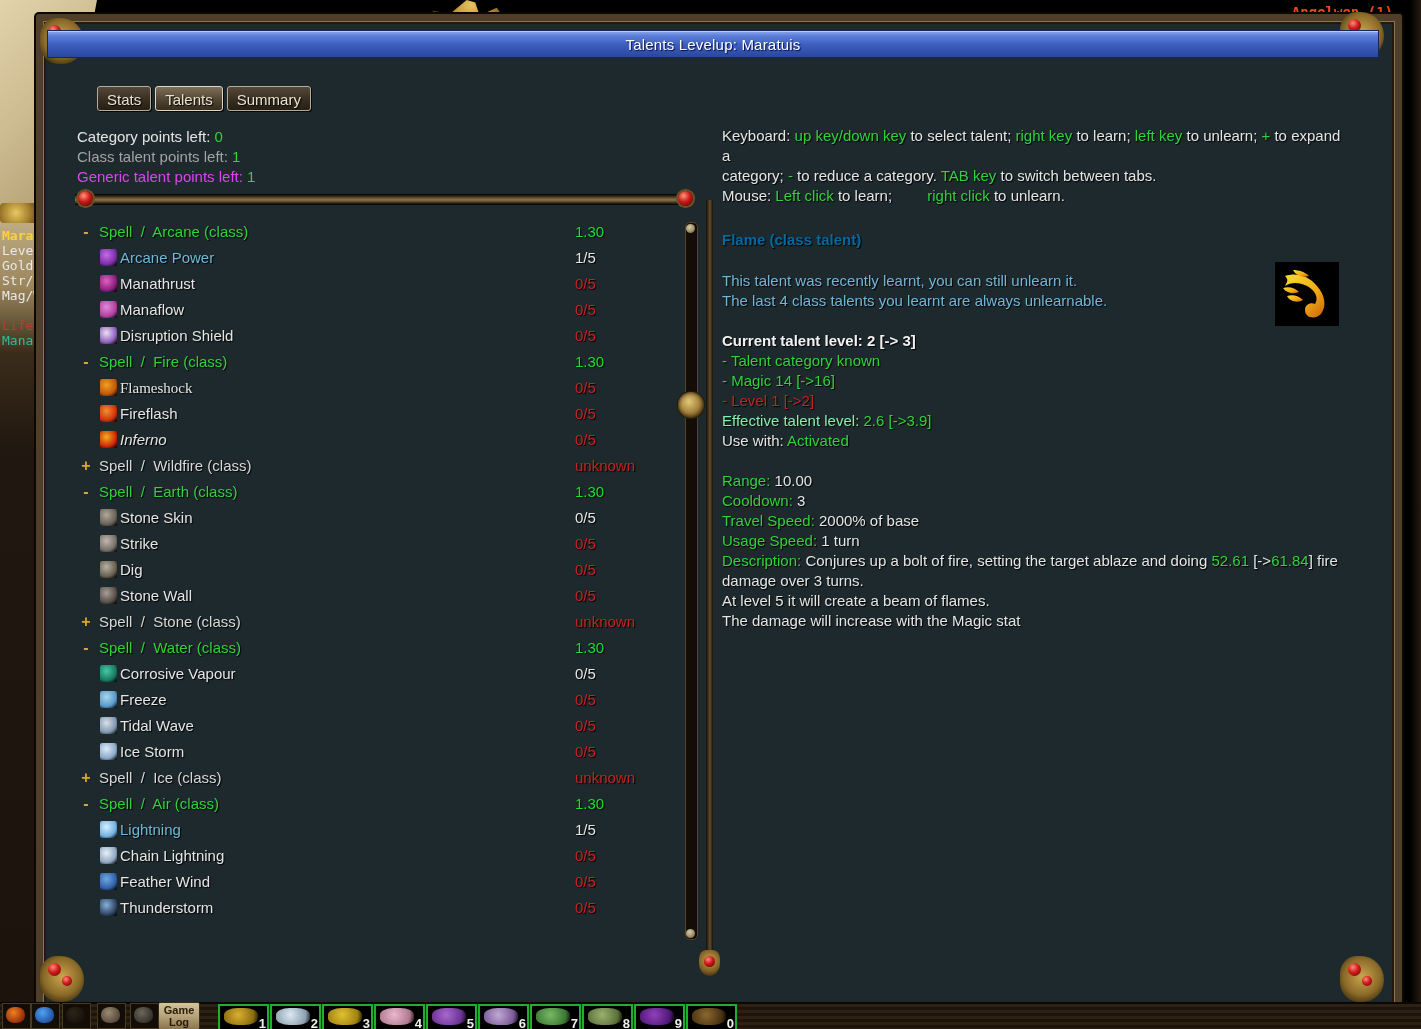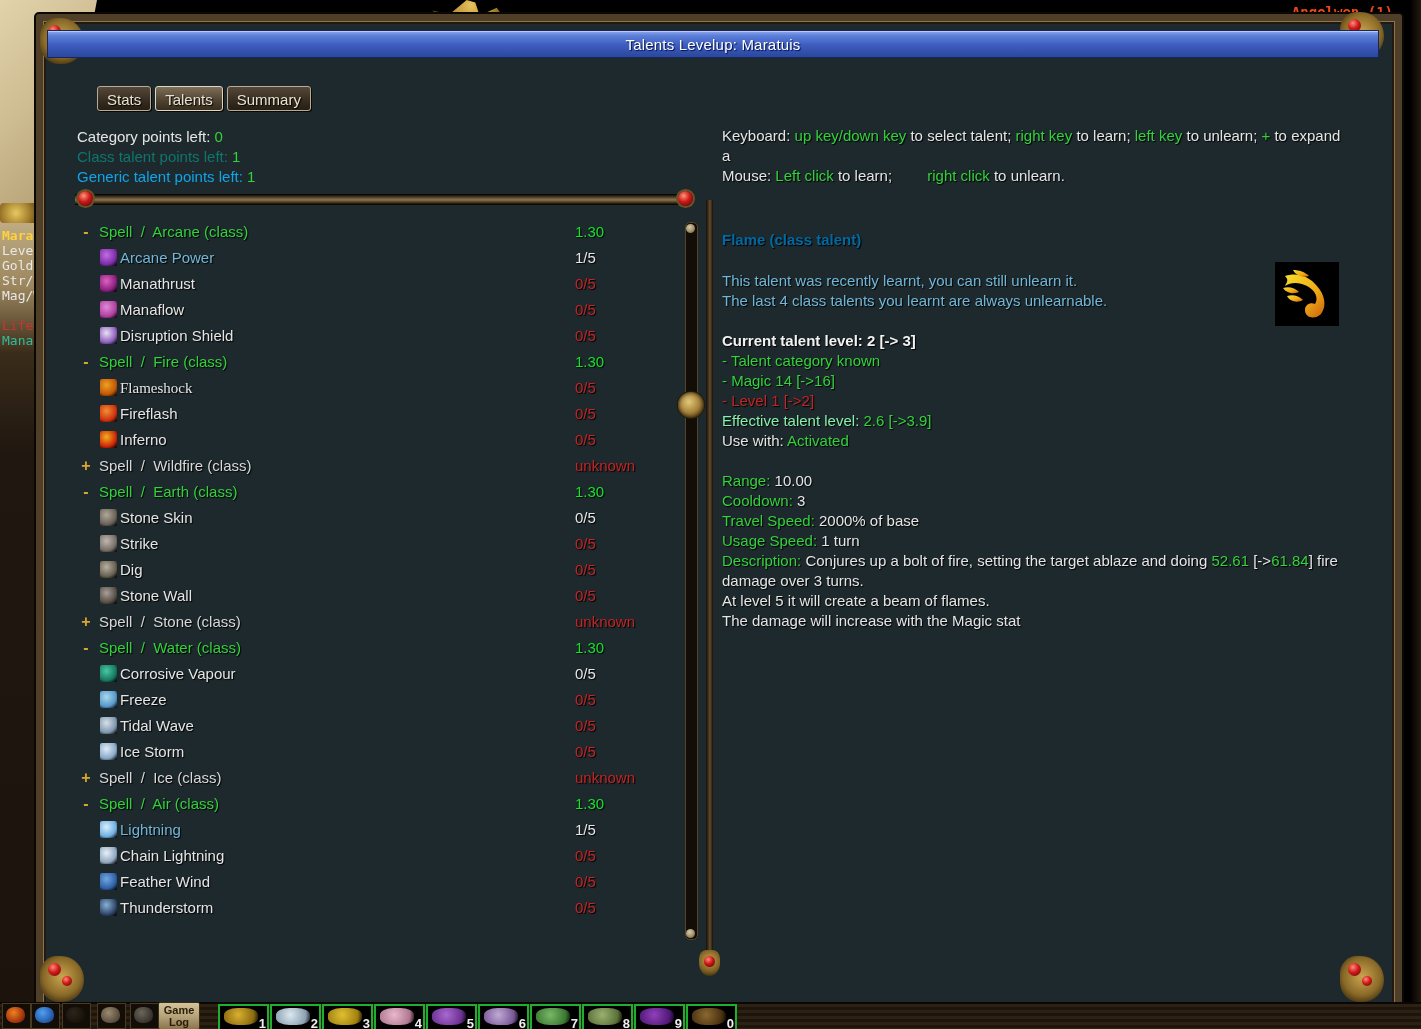--- a/index.html
+++ b/index.html
@@ -128,22 +128,22 @@
   </div>
 
   <div class="tabs" id="tabs">
       <div class="tab">Stats</div>
       <div class="tab active">Talents</div>
       <div class="tab">Summary</div>
     </div>
 
   <div class="points" id="points">
       <div class="pl"><span style="color: rgb(229, 229, 229);">Category points left: </span><span style="color: rgb(51, 210, 60);">0</span></div>
-      <div class="pl"><span style="color: #0f766e;">Class talent points left: </span><span style="color: rgb(51, 210, 60);">1</span></div>
-      <div class="pl"><span style="color: #0ea5e9; margin-top: 20px;">Generic talent points left: </span><span style="color: rgb(51, 210, 60);">1</span></div>
+      <div class="pl"><span style="color: #a3a3a3;">Class talent points left: </span><span style="color: rgb(51, 210, 60);">1</span></div>
+      <div class="pl"><span style="color: #d946ef; margin-top: 20px;">Generic talent points left: </span><span style="color: rgb(51, 210, 60);">1</span></div>
     </div>
 
   <div class="ruler"></div>
   <div class="gem" style="left:78px;top:191px;"></div>
   <div class="gem" style="left:678px;top:191px;"></div>
 
   <div class="tree" id="tree">
       <div class="trow">
         <span class="tog" style="color: rgb(217, 166, 46);">-</span>
         <span class="cname" style="color: rgb(51, 210, 60);">Spell  /  Arcane (class)</span>
@@ -179,21 +179,21 @@
         <span class="tname" style="color: rgb(229, 229, 229); font-family: Liberation Serif, serif;">Flameshock</span>
         <span class="tval" style="color: rgb(196, 36, 36);">0/5</span>
       </div>
       <div class="trow">
         <div class="ticon" style="background: radial-gradient(circle at 38% 35%, rgb(240, 144, 48) 0%, rgb(208, 48, 16) 62%, rgb(0, 0, 0) 95%);"></div>
         <span class="tname" style="color: rgb(229, 229, 229);">Fireflash</span>
         <span class="tval" style="color: rgb(196, 36, 36);">0/5</span>
       </div>
       <div class="trow">
         <div class="ticon" style="background: radial-gradient(circle at 38% 35%, rgb(240, 176, 32) 0%, rgb(208, 40, 8) 62%, rgb(0, 0, 0) 95%);"></div>
-        <span class="tname" style="color: rgb(229, 229, 229);">Inferno</span>
+        <span class="tname" style="color: rgb(229, 229, 229); font-style: italic;">Inferno</span>
         <span class="tval" style="color: rgb(196, 36, 36);">0/5</span>
       </div>
       <div class="trow">
         <span class="tog" style="color: rgb(217, 166, 46);">+</span>
         <span class="cname" style="color: rgb(216, 216, 216);">Spell  /  Wildfire (class)</span>
         <span class="tval" style="color: rgb(196, 36, 36);">unknown</span>
       </div>
       <div class="trow">
         <span class="tog" style="color: rgb(217, 166, 46);">-</span>
         <span class="cname" style="color: rgb(51, 210, 60);">Spell  /  Earth (class)</span>
@@ -284,20 +284,21 @@
   <div class="vscroll">
     <div class="cap" style="top:1px;"></div>
     <div class="cap" style="bottom:1px;"></div>
   </div>
   <div class="knob"></div>
   <div class="divider-rod"></div>
   <div class="rod-finial"></div>
 
   <div class="rpanel" id="help">
       <div class="rline"><span style="color: rgb(229, 229, 229);">Keyboard: </span><span style="color: rgb(51, 210, 60);">up key/down key</span><span style="color: rgb(229, 229, 229);"> to select talent; </span><span style="color: rgb(51, 210, 60);">right key</span><span style="color: rgb(229, 229, 229);"> to learn; </span><span style="color: rgb(51, 210, 60);">left key</span><span style="color: rgb(229, 229, 229);"> to unlearn; </span><span style="color: rgb(51, 210, 60);">+</span><span style="color: rgb(229, 229, 229);"> to expand a</span></div>
+      <div class="rline"><span style="color: rgb(229, 229, 229);">category; </span><span style="color: rgb(51, 210, 60);">-</span><span style="color: rgb(229, 229, 229);"> to reduce a category. </span><span style="color: rgb(51, 210, 60);">TAB key</span><span style="color: rgb(229, 229, 229);"> to switch between tabs.</span></div>
       <div class="rline"><span style="color: rgb(229, 229, 229);">Mouse: </span><span style="color: rgb(51, 210, 60);">Left click</span><span style="color: rgb(229, 229, 229);"> to learn; </span><span style="color: rgb(51, 210, 60); margin-left: 31px;">right click</span><span style="color: rgb(229, 229, 229);"> to unlearn.</span></div>
     </div>
   <div class="detail-title" id="detailTitle" style="color: #0369a1;">Flame (class talent)</div>
   <div class="notes" id="notes">
       <div class="rline" style="color: rgb(114, 183, 216);">This talent was recently learnt, you can still unlearn it.</div>
       <div class="rline" style="color: rgb(114, 183, 216);">The last 4 class talents you learnt are always unlearnable.</div>
     </div>
   <div class="detail" id="detail">
       <div class="rline"><span class="bold" style="color: rgb(242, 242, 242);">Current talent level: 2 [-&gt; 3]</span></div>
       <div class="rline"><span style="color: rgb(51, 210, 60);">- Talent category known</span></div>

